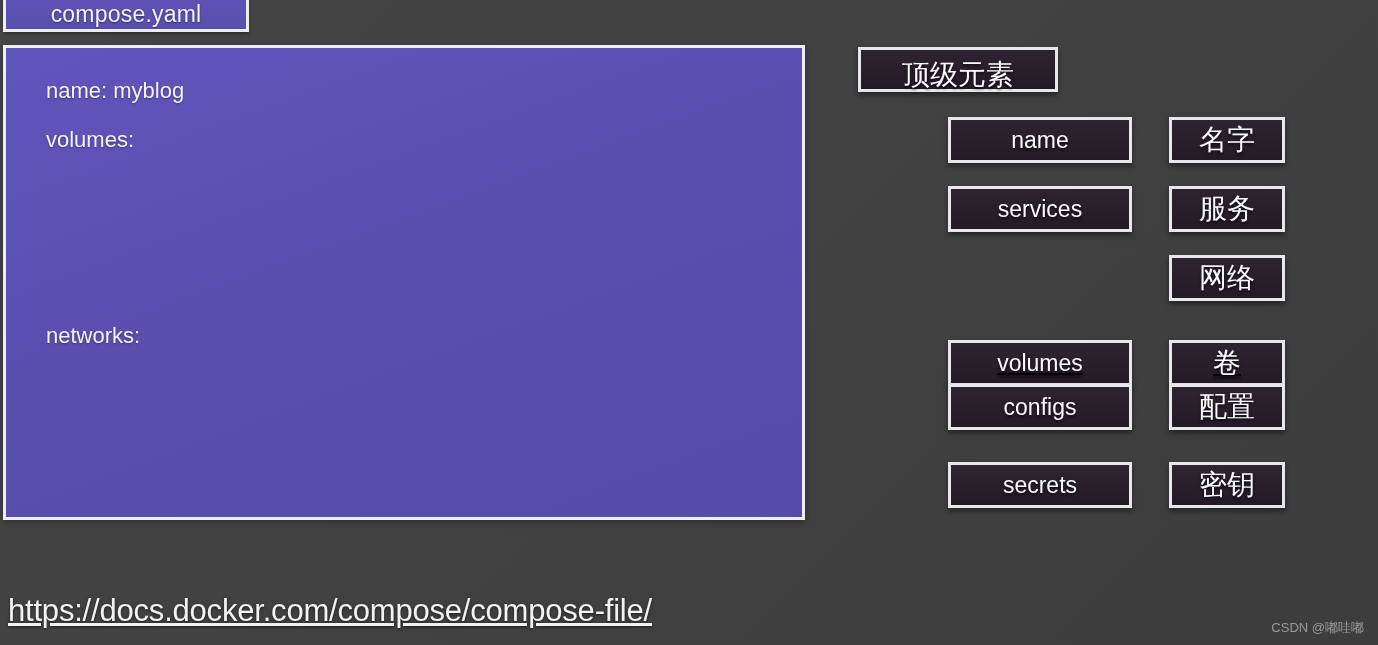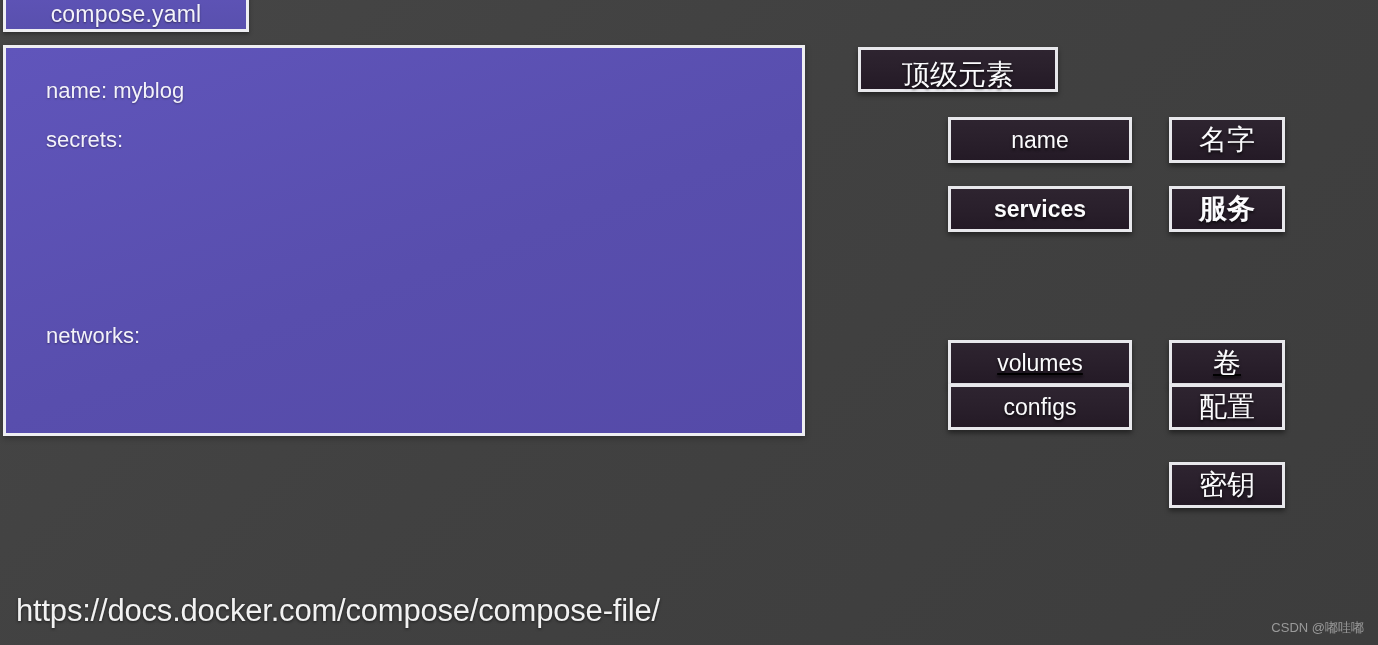--- a/index.html
+++ b/index.html
@@ -48,21 +48,21 @@
     text-shadow: 0 1px 2px rgba(0,0,0,0.45);
     line-height: 1;
   }
 
   
   #yaml-panel {
     position: absolute;
     left: 3px;
     top: 45px;
     width: 802px;
-    height: 391px;
+    height: 475px;
     background: linear-gradient(160deg, #6055bb 0%, #584ead 55%, #554aa8 100%);
     border: 3px solid #eeeef2;
     box-sizing: border-box;
     box-shadow: 0 2px 6px rgba(0,0,0,0.3);
   }
   #yaml-code {
     position: absolute;
     left: 40px;
     top: 32px;
     right: 10px;
@@ -73,28 +73,29 @@
   }
   #yaml-code .ln {
     display: block;
     white-space: pre;
     height: 49px;
   }
 
   
   #doc-url {
     position: absolute;
-    left: 16px;
+    left: 8px;
     top: 595px;
     color: #f2f2f2;
     font-size: 31px;
     line-height: 1;
     letter-spacing: -0.2px;
     text-shadow: 0 1px 3px rgba(0,0,0,0.6);
     white-space: nowrap;
+    text-decoration: underline;
   }
 
   
   .dbox {
     position: absolute;
     box-sizing: border-box;
     background: linear-gradient(180deg, #2e2430 0%, #2a202c 45%, #241a26 100%);
     border: 3px solid #e8e8ec;
     display: flex;
     align-items: center;
@@ -123,21 +124,21 @@
   .en-box > span { font-size: 23px; }
 
   .cn-box {
     left: 1169px;
     width: 116px;
     height: 46px;
   }
   .cn-box > span { font-size: 28px; }
 
   .row-0 { top: 117px; }
-  .row-1 { top: 186px; font-weight: bold; }
+  .row-1 { top: 186px; }
   .row-2 { top: 255px; }
   .row-3 { top: 340px; text-decoration: underline; }
   .row-4 { top: 384px; }
   .row-5 { top: 462px; }
 
   
   #watermark {
     position: absolute;
     right: 14px;
     top: 621px;
@@ -152,21 +153,21 @@
 
 <div id="slide">
 
   <div id="yaml-tab">
     <span class="tab-label">compose.yaml</span>
   </div>
 
   <div id="yaml-panel">
     <div id="yaml-code">
       <span class="ln">name: myblog</span>
-      <span class="ln">secrets:</span>
+      <span class="ln">volumes:</span>
       <span class="ln"></span>
       <span class="ln"></span>
       <span class="ln"></span>
       <span class="ln">networks:</span>
       <span class="ln"></span>
     </div>
   </div>
 
   <div id="doc-url">https://docs.docker.com/compose/compose-file/</div>
 
@@ -181,34 +182,40 @@
     <span>名字</span>
   </div>
 
   <div class="dbox en-box row-1">
     <span>services</span>
   </div>
   <div class="dbox cn-box row-1">
     <span>服务</span>
   </div>
 
+  <div class="dbox cn-box row-2">
+    <span>网络</span>
+  </div>
 
   <div class="dbox en-box row-3">
     <span>volumes</span>
   </div>
   <div class="dbox cn-box row-3">
     <span>卷</span>
   </div>
 
   <div class="dbox en-box row-4">
     <span>configs</span>
   </div>
   <div class="dbox cn-box row-4">
     <span>配置</span>
   </div>
 
+  <div class="dbox en-box row-5">
+    <span>secrets</span>
+  </div>
   <div class="dbox cn-box row-5">
     <span>密钥</span>
   </div>
 
   <div id="watermark">CSDN @嘟哇嘟</div>
 
 </div>
 
 </body></html>

